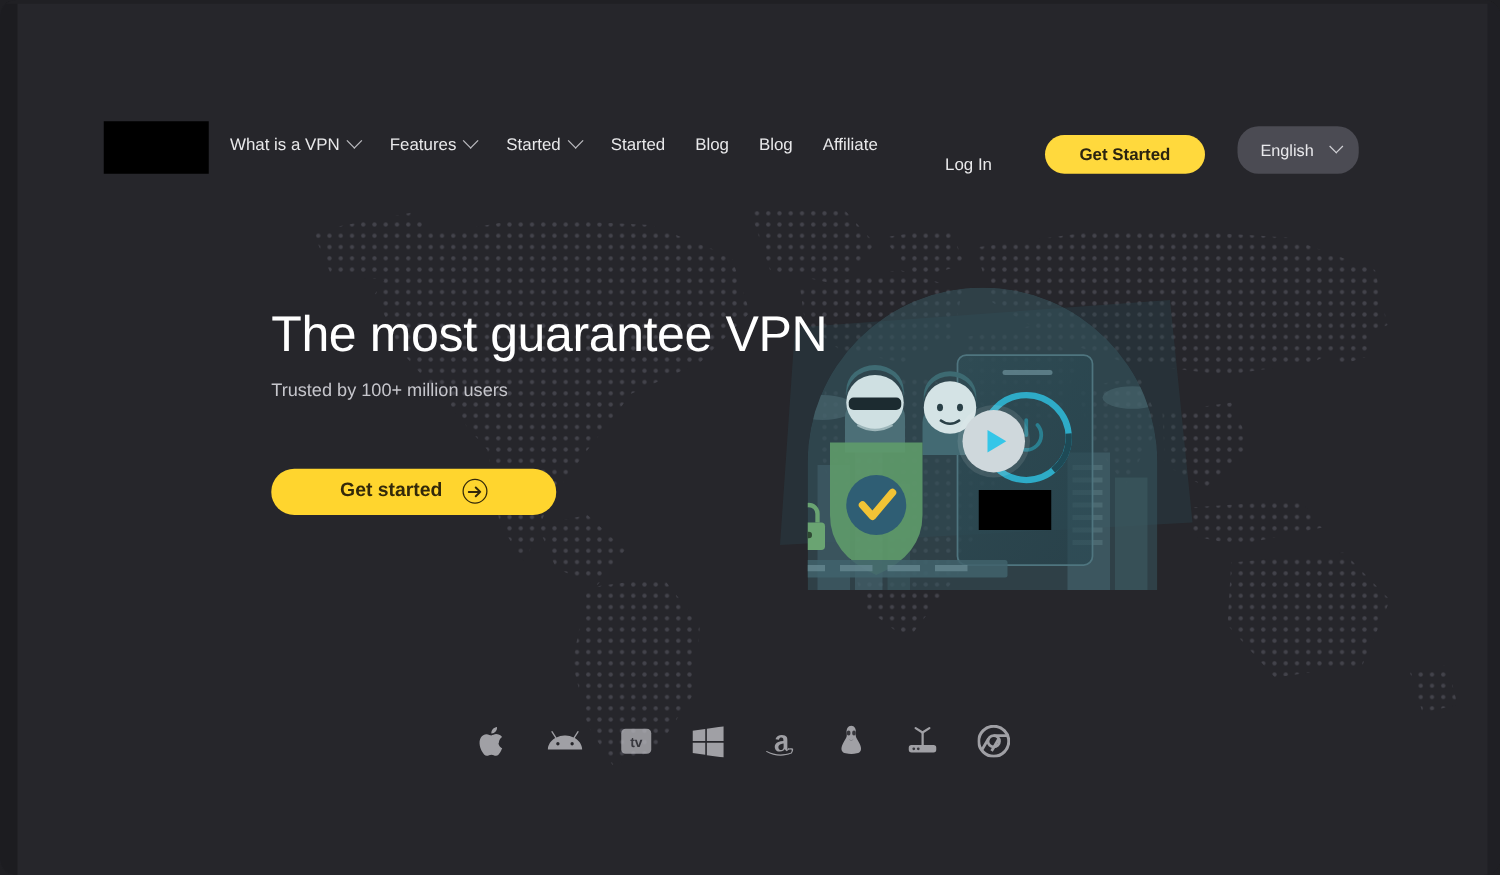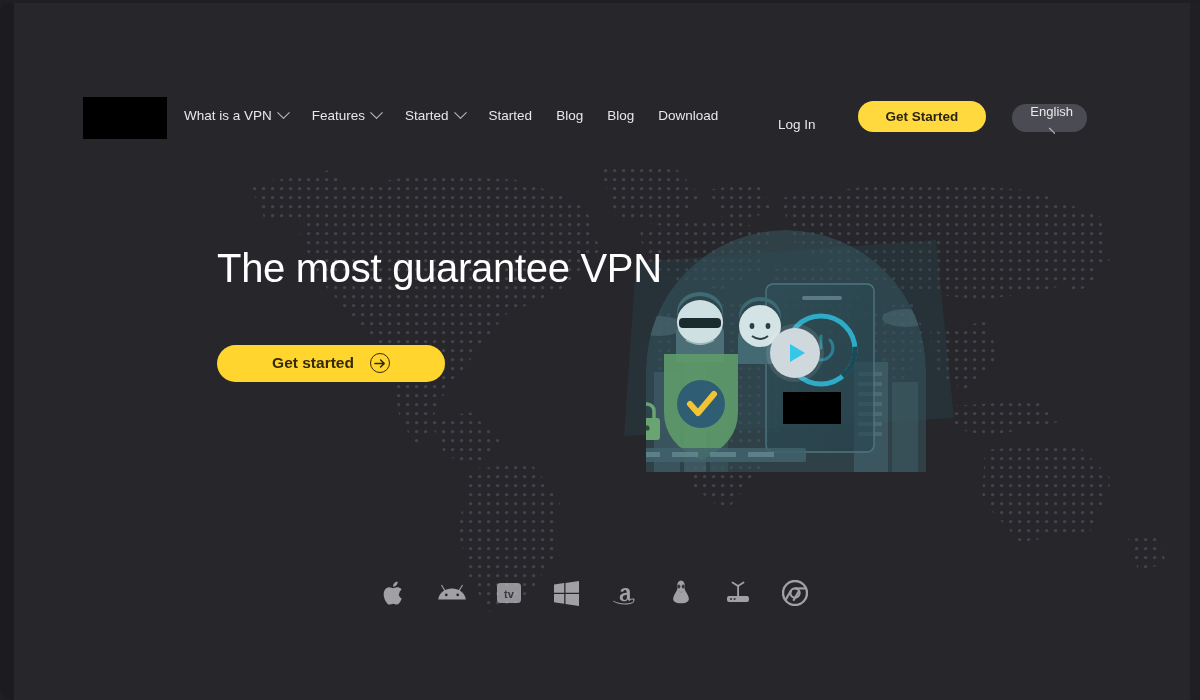--- a/index.html
+++ b/index.html
@@ -63,23 +63,23 @@
     background:#FFD93D; color:#2b2410;
     font-size:13.5px; font-weight:bold;
     border:none; border-radius:20px;
     padding:0 28px; height:31px; line-height:31px;
     cursor:pointer; white-space:nowrap;
     margin-right:26px;
   }
   .lang-pill {
     background:#4b4b53; color:#e9e9ec;
     font-size:13px; border-radius:17px;
-    height:28px; padding:0 14px 0 18px;
+    height:38px; padding:0 14px 0 18px;
     display:flex; align-items:center; gap:14px;
-    cursor:pointer; white-space:nowrap;flex-direction:column;
+    cursor:pointer; white-space:nowrap;
   }
   .caret-sm {
     display:inline-block; width:8px; height:8px;
     border-right:1.6px solid #cfcfd4; border-bottom:1.6px solid #cfcfd4;
     transform:rotate(45deg) translate(-2px,-2px);
   }
 
   
   .hero-copy { position:absolute; left:217px; top:246px; z-index:35; width:420px; }
   .hero-title {
@@ -301,36 +301,37 @@
       <div class="nav-item">
         <span>Started</span>
       </div>
       <div class="nav-item">
         <span>Blog</span>
       </div>
       <div class="nav-item">
         <span>Blog</span>
       </div>
       <div class="nav-item">
-        <span>Download</span>
+        <span>Affiliate</span>
       </div>
     </div>
 
     <div class="nav-right">
       <span class="login-link">Log In</span>
       <button class="btn-get-started">Get Started</button>
       <div class="lang-pill">
         <span>English</span>
         <i class="caret-sm"></i>
       </div>
     </div>
   </div>
 
   <div class="hero-copy">
     <h1 class="hero-title">The most guarantee VPN</h1>
+    <p class="hero-sub">Trusted by 100+ million users</p>
 
     <button class="cta-btn">
       <span>Get started</span>
       <span class="arrow-circle">
         <svg width="12" height="11" viewBox="0 0 12 11" aria-hidden="true">
           <path d="M1 5.5 H10 M6.6 2 L10.2 5.5 L6.6 9" stroke="#33290a" stroke-width="1.6" fill="none" stroke-linecap="round" stroke-linejoin="round"></path>
         </svg>
       </span>
     </button>
 

